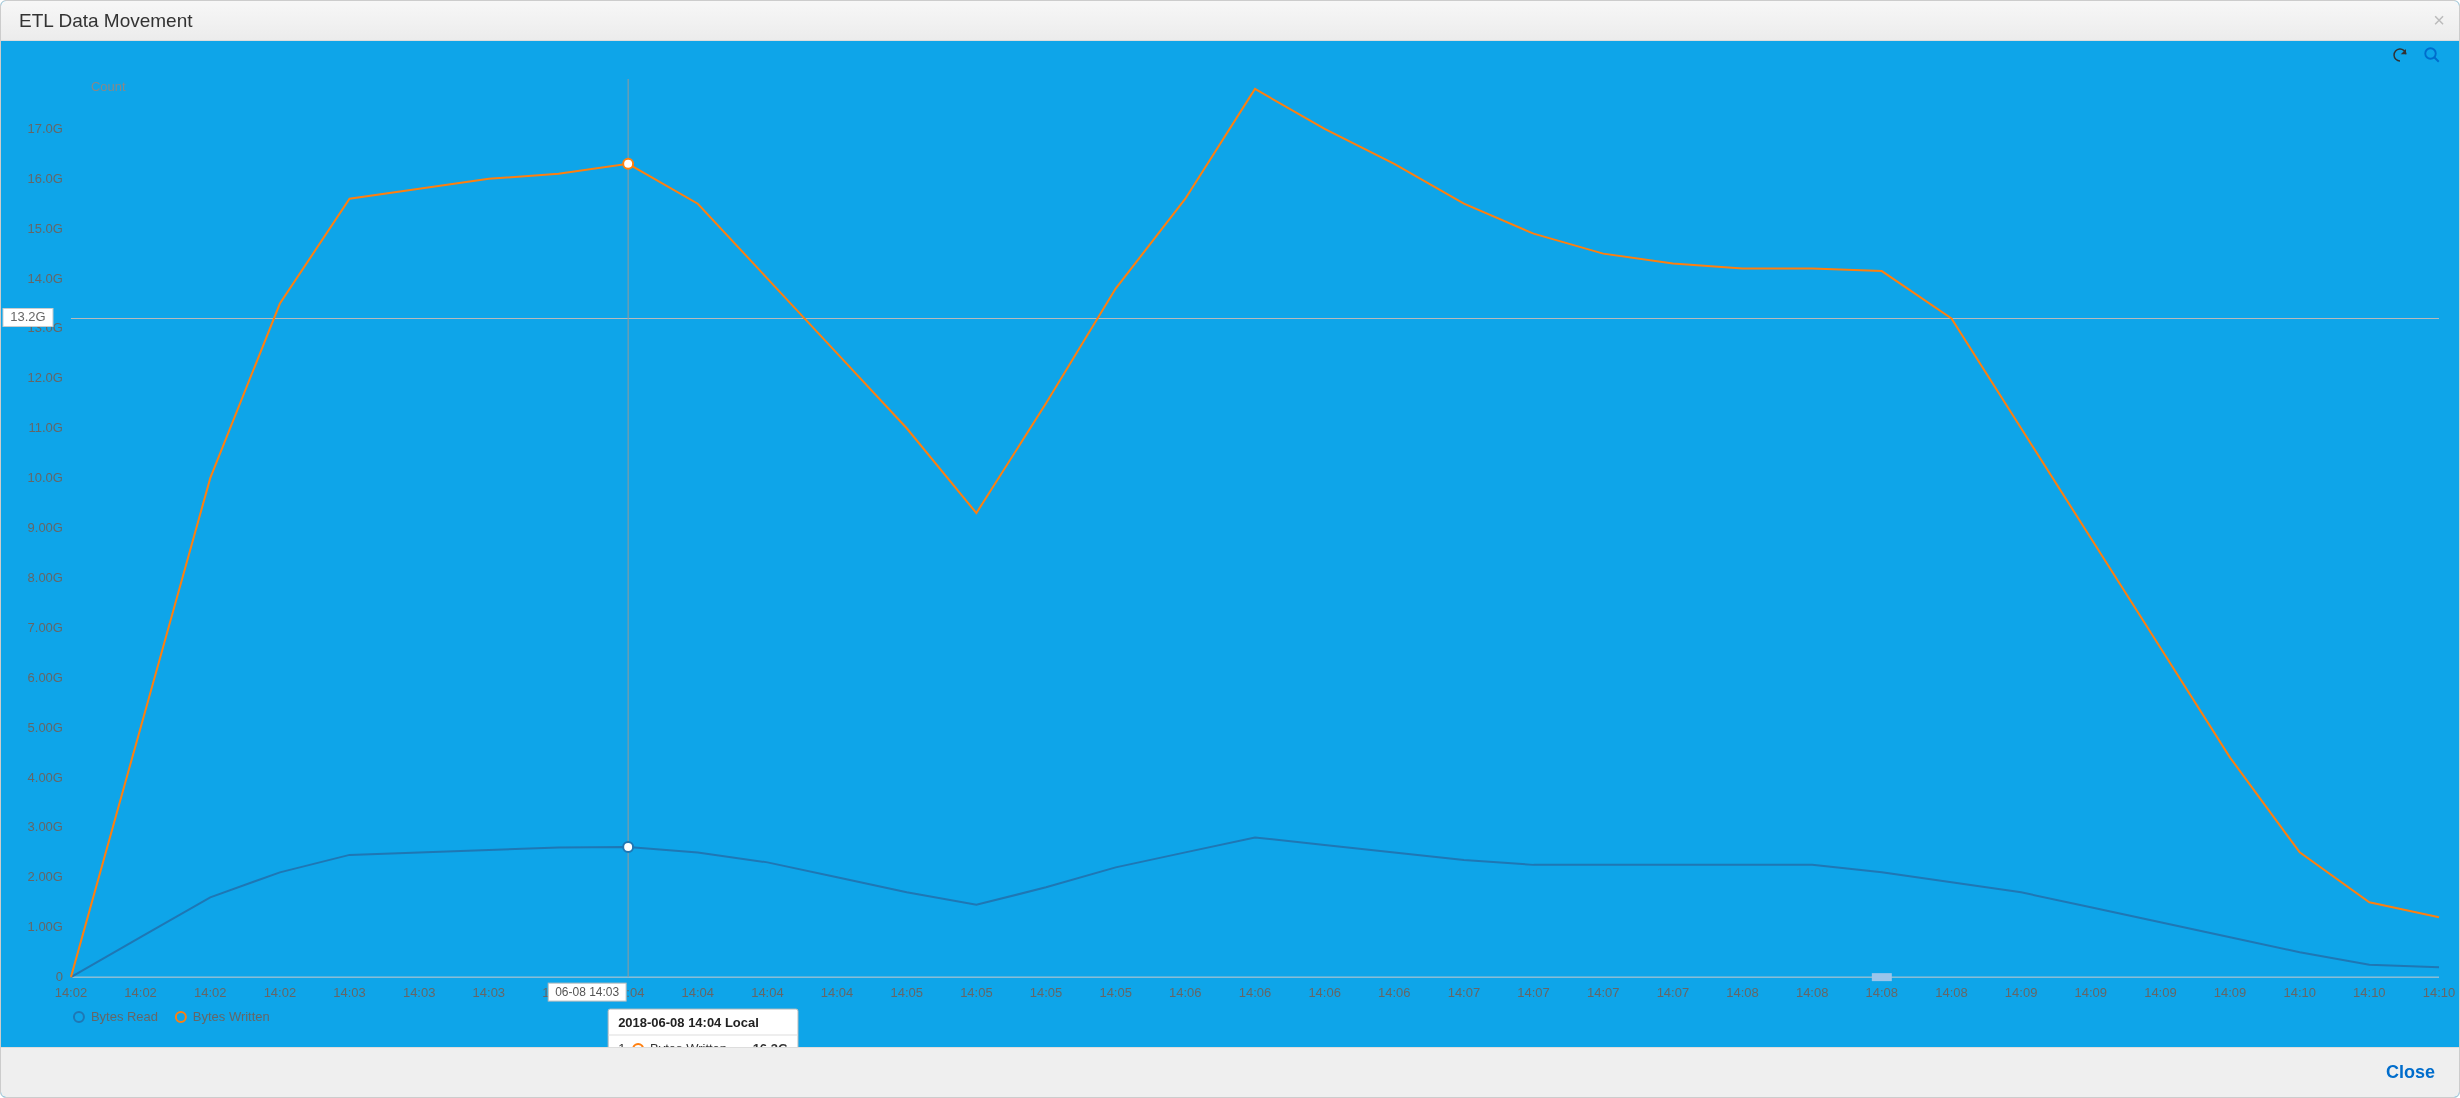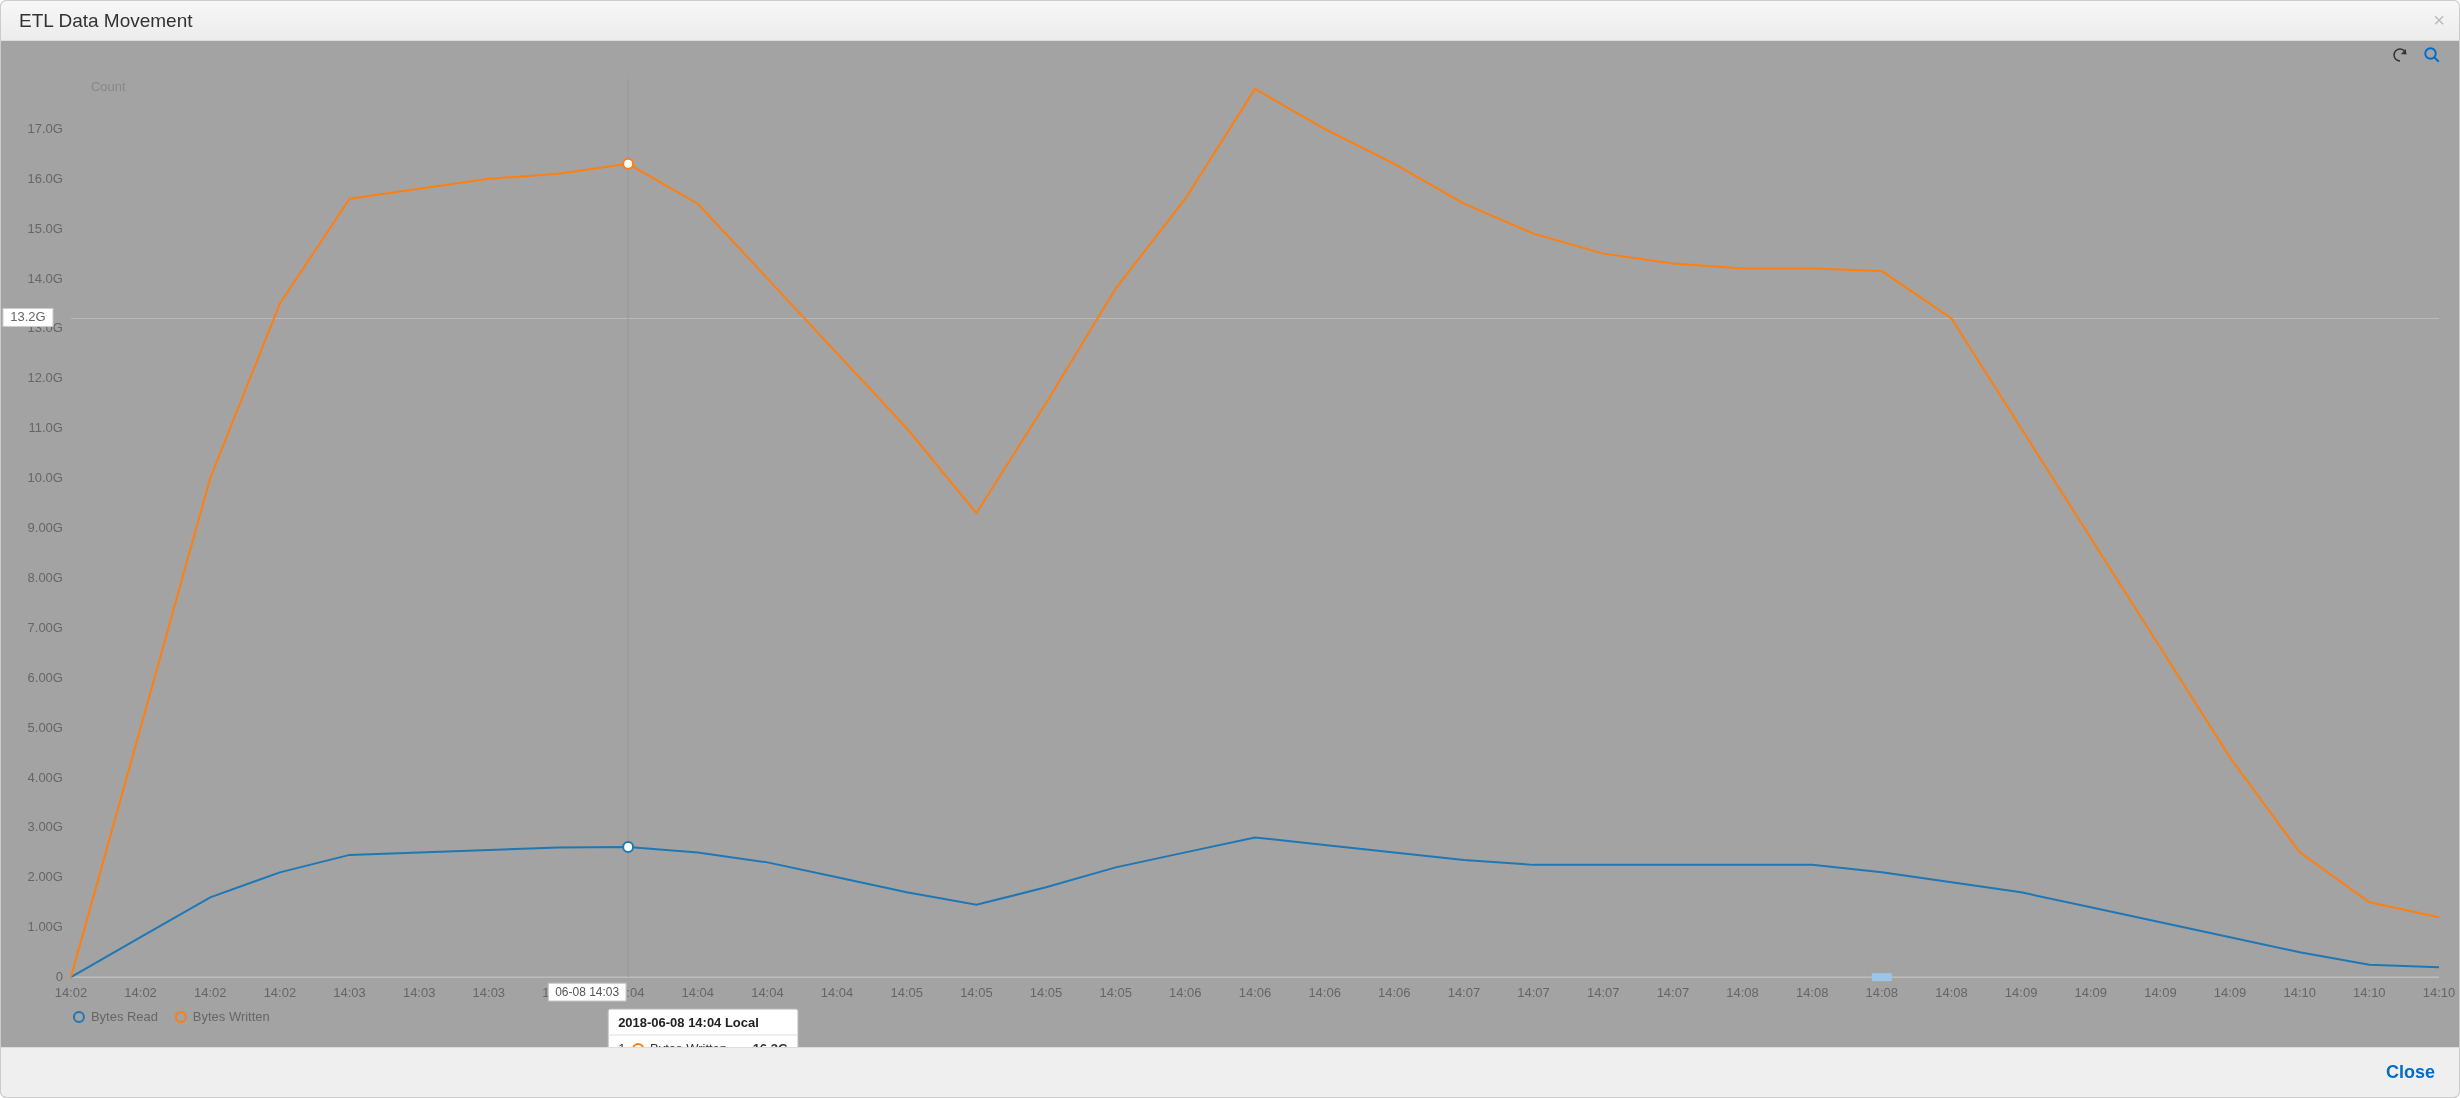--- a/index.html
+++ b/index.html
@@ -3,21 +3,21 @@
 <meta charset="utf-8">
 <style>
   * { box-sizing: border-box; margin: 0; padding: 0; }
   html, body { width: 100%; height: 100%; font-family: "Helvetica Neue", Arial, sans-serif; background: #fff; }
   .modal {
     position: relative;
     width: 2460px;
     height: 1098px;
     border: 1px solid #ccc;
     border-radius: 6px;
-    background: #a3a3a3;
+    background: #0ea5e9;
     display: flex;
     flex-direction: column;
     overflow: hidden;
   }
   .header {
     height: 40px;
     background: linear-gradient(#f7f7f7, #ececec);
     border-bottom: 1px solid #ddd;
     display: flex;
     align-items: center;

